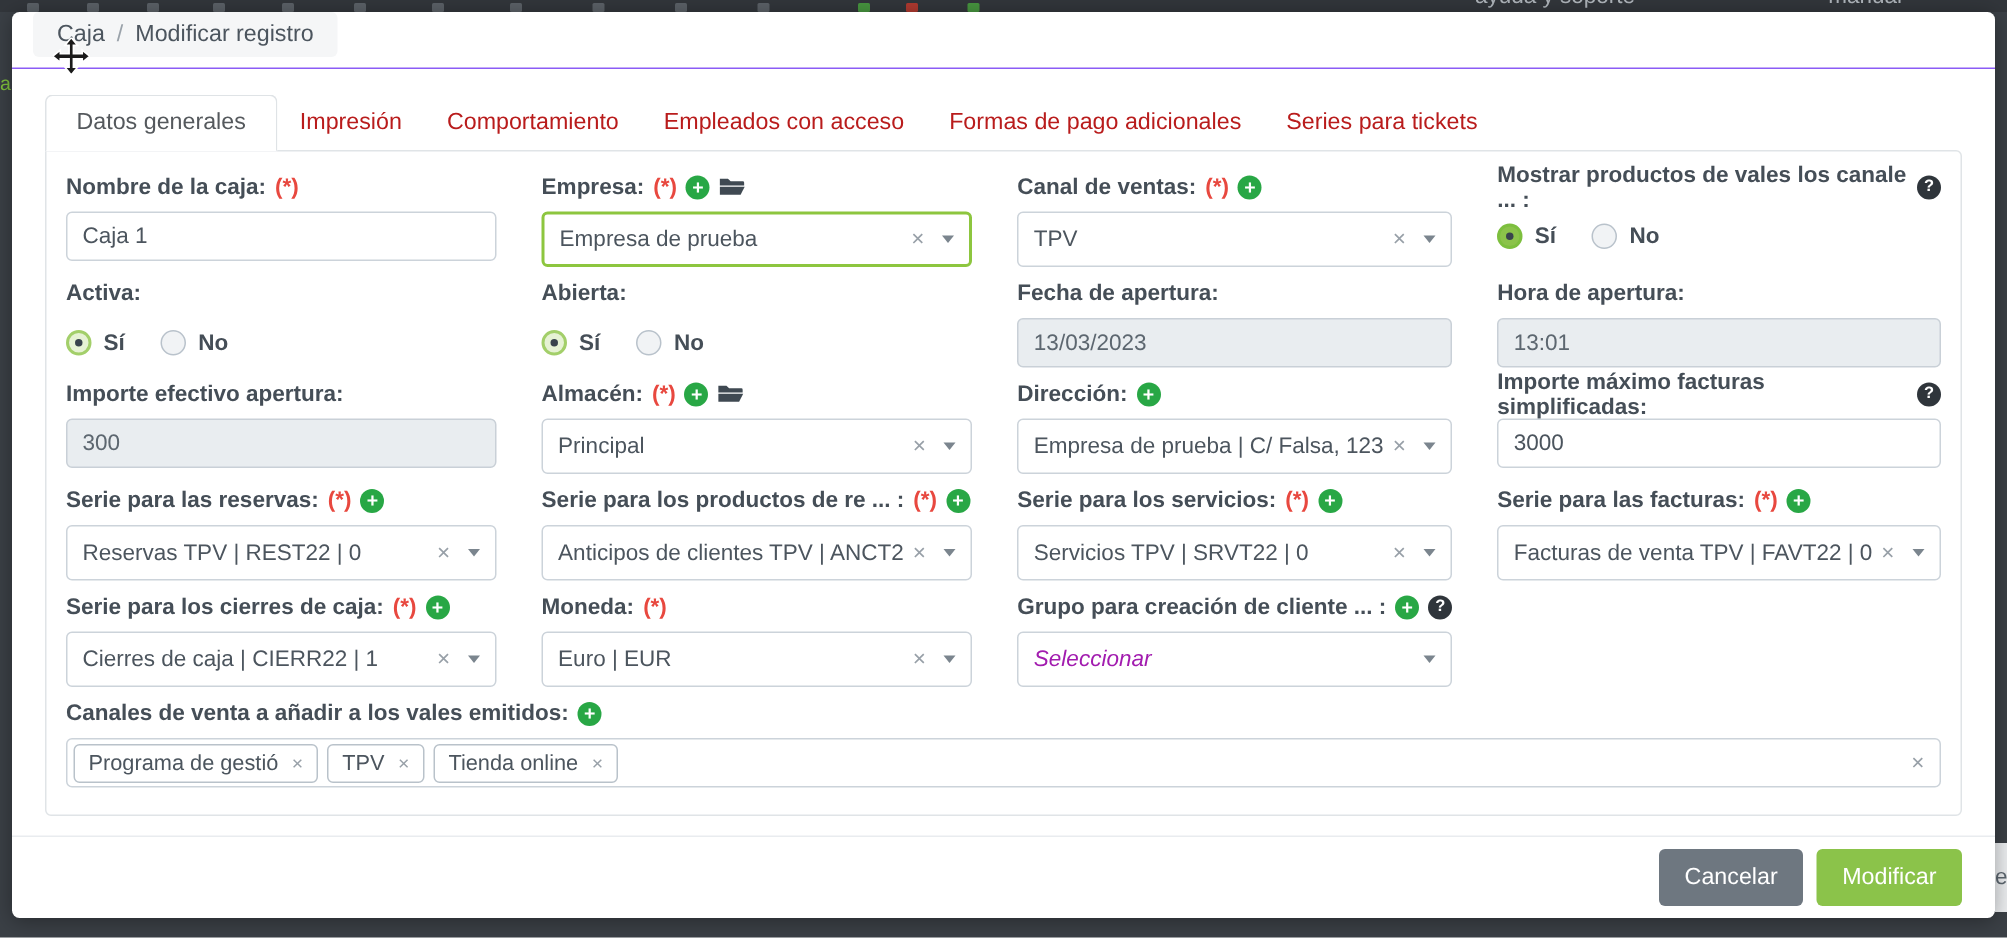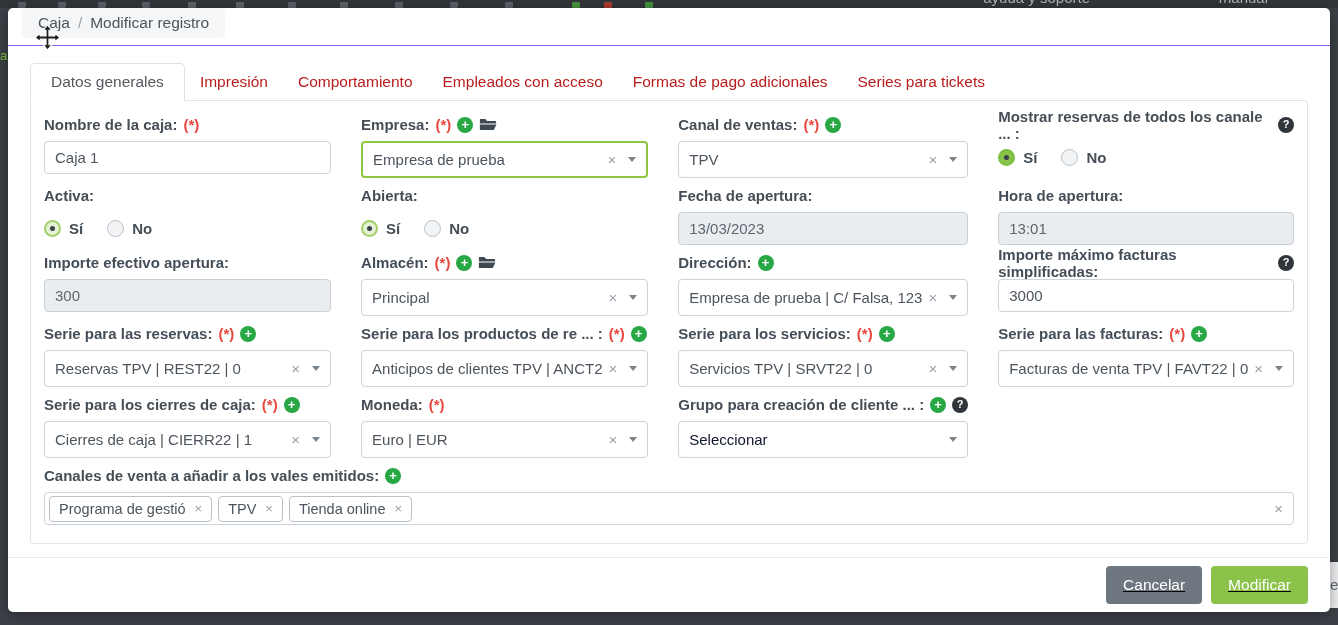--- a/index.html
+++ b/index.html
@@ -42,39 +42,39 @@
 
   .icon-plus { width:16px; height:16px; border-radius:50%; background:#28a745; color:#fff; display:inline-flex; align-items:center; justify-content:center; font-size:13px; font-weight:700; line-height:1; cursor:pointer; flex:none; }
   .icon-help { width:16px; height:16px; border-radius:50%; background:#2f353b; color:#fff; display:inline-flex; align-items:center; justify-content:center; font-size:11px; font-weight:700; line-height:1; cursor:pointer; flex:none; }
   .icon-folder { display:inline-flex; cursor:pointer; flex:none; }
 
   .tinput { width:100%; height:33px; border:1px solid #ccd3da; border-radius:4px; padding:0 10px; font-size:15px; color:#4c555e; background:#fff; font-family:inherit; }
   .tinput:disabled { background:#e9edf0; color:#5d6770; border-color:#c9d0d7; }
 
   .select { height:37px; border:1px solid #ccd3da; border-radius:4px; background:#fff; display:flex; align-items:center; padding:0 10px; font-size:15px; color:#4c555e; cursor:pointer; }
   .select .val { flex:1; overflow:hidden; white-space:nowrap; }
-  .select.ph .val { color:#0f172a; }
+  .select.ph .val { color:#a21caf;font-style:italic; }
   .select .x { color:#98a0a8; font-size:15px; margin:0 12px 0 6px; line-height:1; }
   .caret { width:0; height:0; border-left:4.5px solid transparent; border-right:4.5px solid transparent; border-top:5.5px solid #7b858e; flex:none; }
   .select.hl { border:2px solid #8dc63f; }
 
   .radio-row { display:flex; gap:24px; height:33px; }
   .ropt { display:flex; align-items:center; gap:8px; font-size:15px; font-weight:700; color:#454e57; cursor:pointer; }
   .radio { width:17px; height:17px; border-radius:50%; position:relative; flex:none; }
   .radio.off { border:1px solid #b9c2cb; background:#f1f3f5; }
   .radio.on-light { border:2px solid #a3cf6a; background:#e6f2d4; }
   .radio.on-solid { border:2px solid #7dbf3e; background:#8bc34a; }
   .radio.on-light::after, .radio.on-solid::after { content:""; position:absolute; left:50%; top:50%; width:5px; height:5px; margin:-2.5px 0 0 -2.5px; border-radius:50%; background:#39434d; }
 
   .tags { min-height:33px; border:1px solid #ccd3da; border-radius:4px; display:flex; align-items:center; gap:6px; padding:0 28px 0 4px; position:relative; background:#fff; }
   .tag { border:1px solid #b9c2ca; border-radius:4px; padding:4px 9px; font-size:14.5px; color:#4c555e; display:inline-flex; align-items:center; gap:9px; background:#fff; white-space:nowrap; }
   .tag .x { color:#98a0a8; font-size:13px; cursor:pointer; line-height:1; }
   .clear-all { position:absolute; right:10px; top:8px; color:#98a0a8; font-size:15px; cursor:pointer; line-height:1; }
 
-  .modal-footer { position:absolute; left:0; right:0; bottom:0; height:55px; border-top:1px solid #e9ecef; display:flex; justify-content:flex-end; align-items:center; gap:9px; padding-right:22px;text-decoration:underline; }
+  .modal-footer { position:absolute; left:0; right:0; bottom:0; height:55px; border-top:1px solid #e9ecef; display:flex; justify-content:flex-end; align-items:center; gap:9px; padding-right:22px; }
   .btn { border:none; border-radius:4px; color:#fff; font-size:15.5px; padding:10px 17px; cursor:pointer; font-family:inherit; }
   .btn-cancel { background:#6e7780; }
   .btn-submit { background:#8bc34a; }
 </style>
 </head>
 <body>
 
 <div class="top-strip">
   <span class="frag" style="left:18px"></span>
   <span class="frag" style="left:58px"></span>
@@ -156,21 +156,21 @@
         </div>
         <div class="select">
           <span class="val">TPV</span>
           <span class="x">×</span>
           <span class="caret"></span>
         </div>
       </div>
 
       <div class="field">
         <div class="flabel">
-          <span>Mostrar reservas de todos los canale ... :</span>
+          <span>Mostrar productos de vales los canale ... :</span>
           <span class="icon-help">?</span>
         </div>
         <div class="radio-row">
           <span class="ropt">
             <span class="radio on-solid"></span>
             <span>Sí</span>
           </span>
           <span class="ropt">
             <span class="radio off"></span>
             <span>No</span>

